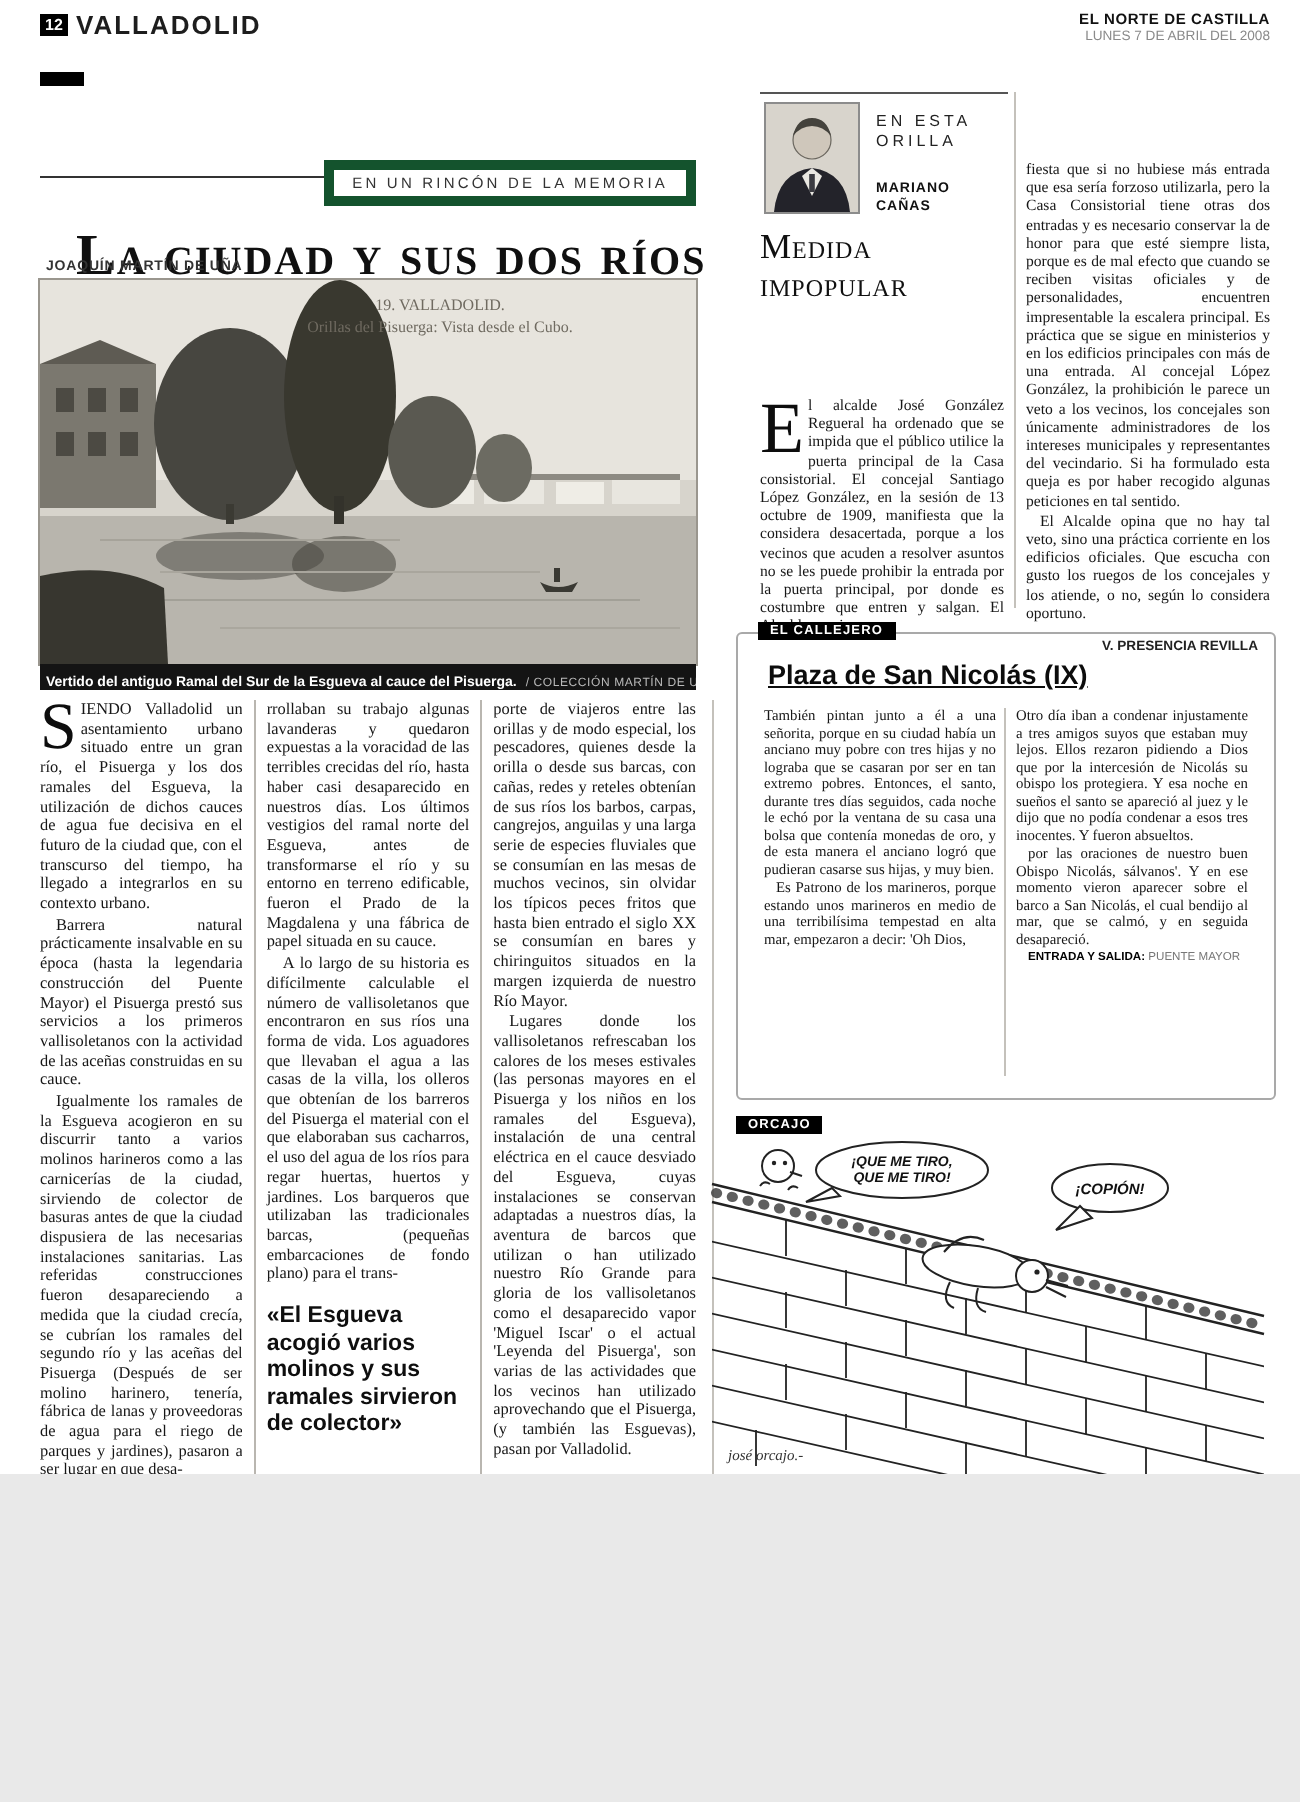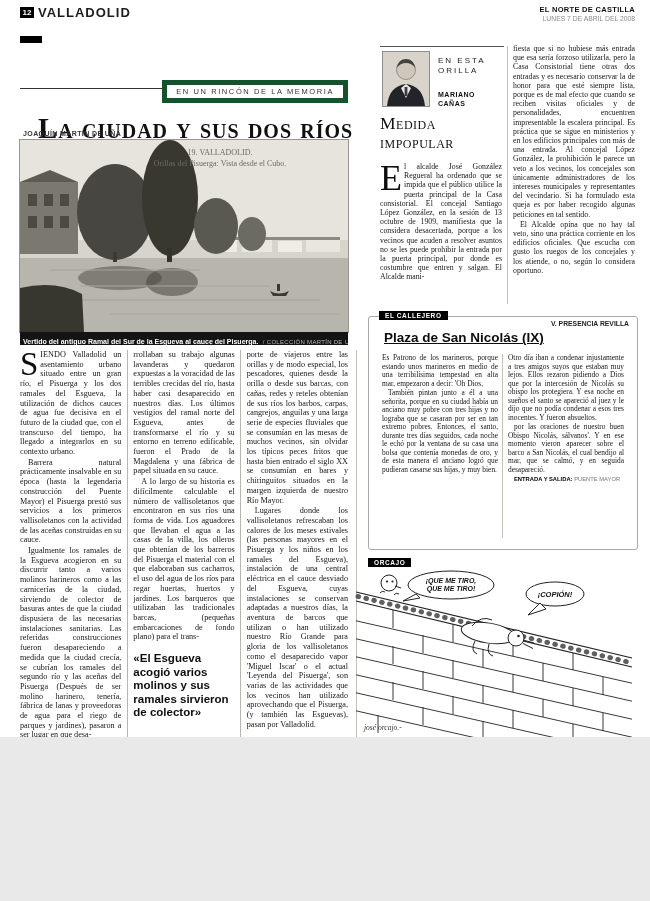--- a/index.html
+++ b/index.html
@@ -45,21 +45,21 @@
   
   .v-divider{position:absolute;background:#c4c1bb;width:1px;}
   .orilla-rule{position:absolute;left:380px;top:46px;width:124px;border-top:1px solid #555;}
   .portrait{position:absolute;left:383px;top:52px;width:46px;height:54px;outline:1px solid #8c8c8c;}
   .orilla-label{position:absolute;left:438px;top:56px;font:400 8px/10px "Liberation Sans",sans-serif;
                 letter-spacing:2px;color:#222;}
   .orilla-author{position:absolute;left:438px;top:90px;font:800 7px/9px "Liberation Sans",sans-serif;
                  letter-spacing:.5px;color:#111;}
   .orilla-title{position:absolute;left:380px;top:114px;width:120px;font-variant:small-caps;
                 font-size:17.5px;line-height:19px;letter-spacing:.5px;color:#101010;}
-  .rcol{position:absolute;text-align:justify;font-size:7.8px;line-height:9.2px;color:#161616;overflow:hidden;}
+  .rcol{position:absolute;text-align:justify;font-size:7.8px;line-height:9.2px;color:#161616;overflow:hidden;margin-top:36px;}
   .rcol p{margin:0;}
   .rcol p + p{text-indent:7px;margin-top:1px;}
 
   
   .cj-box{position:absolute;left:368px;top:316px;width:268px;height:232px;border:1px solid #a9a9a9;border-radius:3px;}
   .cj-label{position:absolute;left:10px;top:-6px;background:#000;color:#fff;padding:1px 6px;
             font:700 6.5px "Liberation Sans",sans-serif;letter-spacing:.6px;}
   .cj-author{position:absolute;right:8px;top:3px;font:700 6.8px "Liberation Sans",sans-serif;color:#222;}
   .cj-title{position:absolute;left:15px;top:13px;font:700 13.5px "Liberation Sans",sans-serif;color:#0c0c0c;text-decoration:underline;}
   .cj-col{position:absolute;top:37px;width:116px;height:186px;overflow:hidden;text-align:justify;
@@ -245,22 +245,22 @@
   <div class="rcol" style="left:513px;top:44px;width:122px;height:262px;">
     <p>fiesta que si no hubiese más entrada que esa sería forzoso utilizarla, pero la Casa Consistorial tiene otras dos entradas y es necesario conservar la de honor para que esté siempre lista, porque es de mal efecto que cuando se reciben visitas oficiales y de personalidades, encuentren impresentable la escalera principal. Es práctica que se sigue en ministerios y en los edificios principales con más de una entrada. Al concejal López González, la prohibición le parece un veto a los vecinos, los concejales son únicamente administradores de los intereses municipales y representantes del vecindario. Si ha formulado esta queja es por haber recogido algunas peticiones en tal sentido.</p>
     <p>El Alcalde opina que no hay tal veto, sino una práctica corriente en los edificios oficiales. Que escucha con gusto los ruegos de los concejales y los atiende, o no, según lo considera oportuno.</p>
   </div>
 
   <div class="cj-box">
     <div class="cj-label">EL CALLEJERO</div>
     <div class="cj-author">V. PRESENCIA REVILLA</div>
     <h3 class="cj-title" style="margin:0;">Plaza de San Nicolás (IX)</h3>
     <div class="cj-col" style="left:13px;">
+      <p>También pintan junto a él a una señorita, porque en su ciudad había un anciano muy pobre con tres hijas y no lograba que se casaran por ser en tan extremo pobres. Entonces, el santo, durante tres días seguidos, cada noche le echó por la ventana de su casa una bolsa que contenía monedas de oro, y de esta manera el anciano logró que pudieran casarse sus hijas, y muy bien.</p>
       <p>Es Patrono de los marineros, porque estando unos marineros en medio de una terribilísima tempestad en alta mar, empezaron a decir: 'Oh Dios,</p>
-      <p>También pintan junto a él a una señorita, porque en su ciudad había un anciano muy pobre con tres hijas y no lograba que se casaran por ser en tan extremo pobres. Entonces, el santo, durante tres días seguidos, cada noche le echó por la ventana de su casa una bolsa que contenía monedas de oro, y de esta manera el anciano logró que pudieran casarse sus hijas, y muy bien.</p>
     </div>
     <div class="v-divider" style="left:133px;top:37px;height:184px;"></div>
     <div class="cj-col" style="left:139px;">
       <p>Otro día iban a condenar injustamente a tres amigos suyos que estaban muy lejos. Ellos rezaron pidiendo a Dios que por la intercesión de Nicolás su obispo los protegiera. Y esa noche en sueños el santo se apareció al juez y le dijo que no podía condenar a esos tres inocentes. Y fueron absueltos.</p>
       <p>por las oraciones de nuestro buen Obispo Nicolás, sálvanos'. Y en ese momento vieron aparecer sobre el barco a San Nicolás, el cual bendijo al mar, que se calmó, y en seguida desapareció.</p>
       <p class="cj-footer">
         <span class="lbl">ENTRADA Y SALIDA:</span>
         <span class="val">PUENTE MAYOR</span>
       </p>
     </div>

